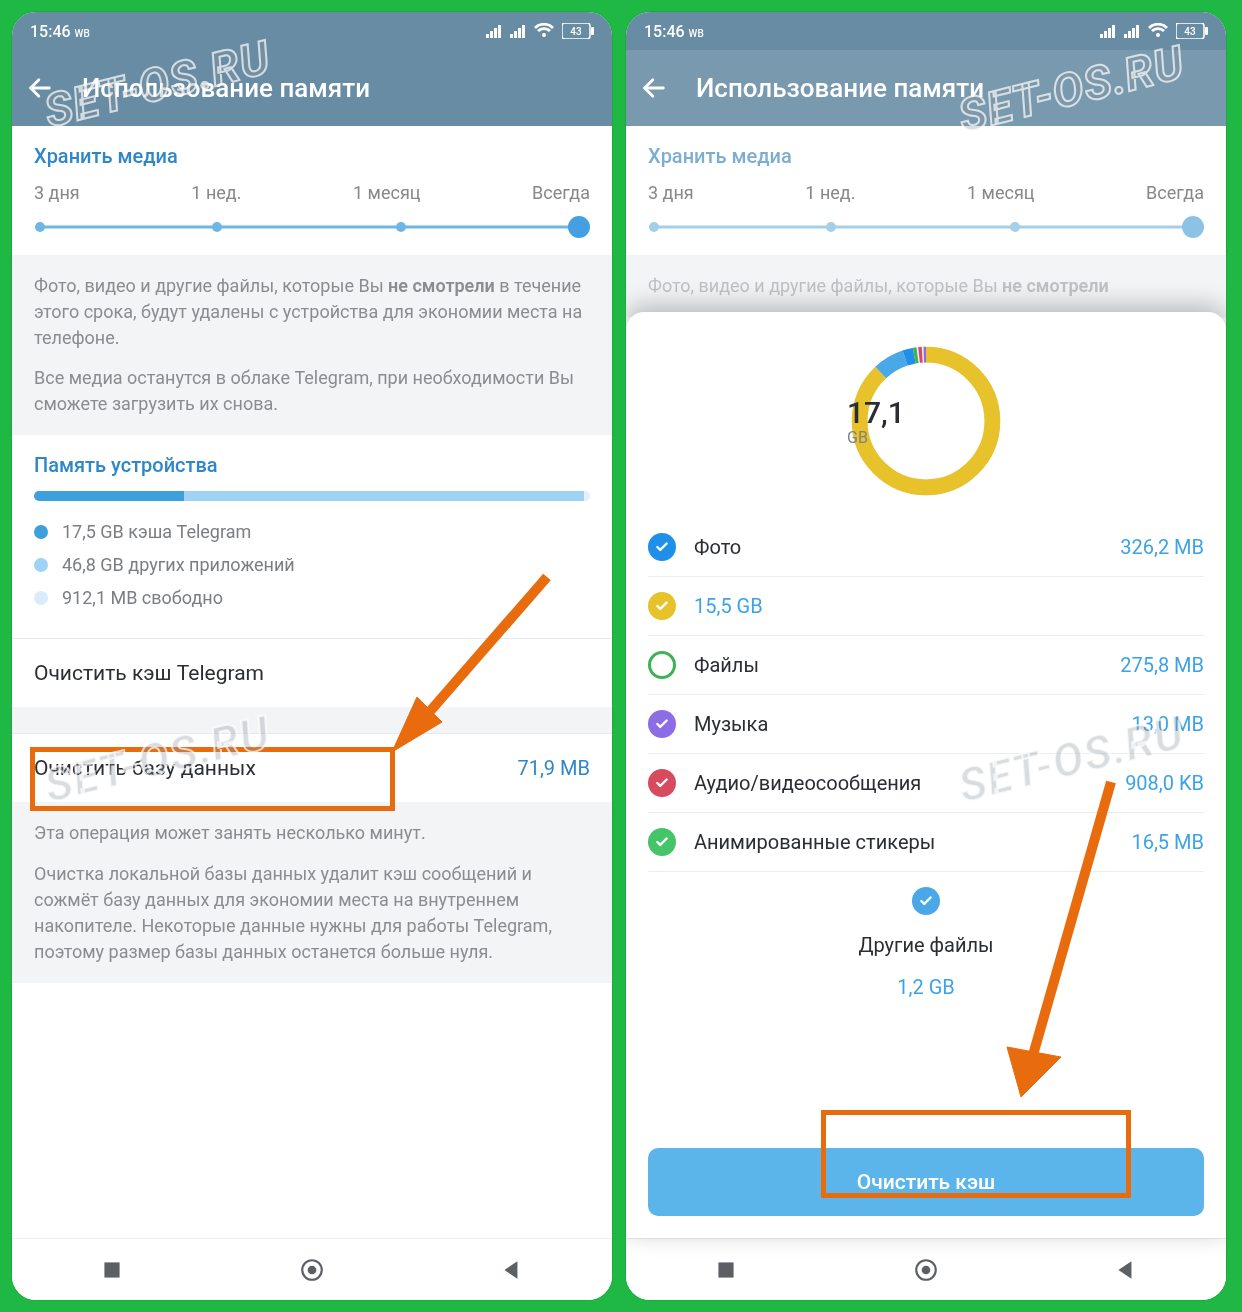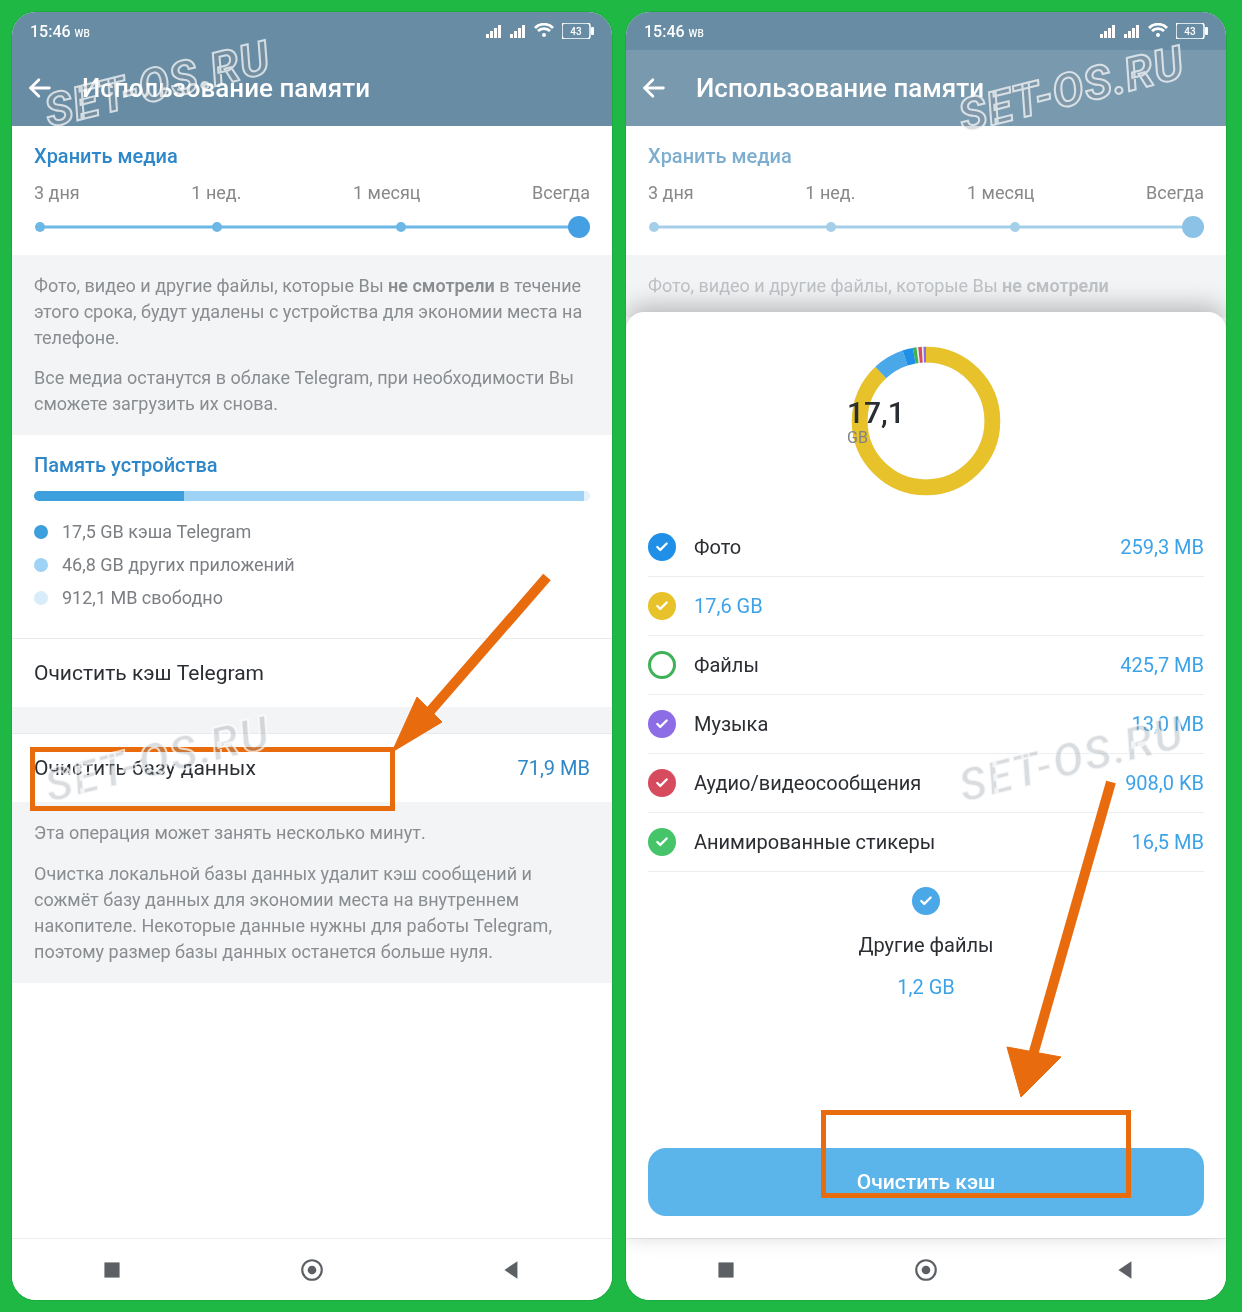--- a/index.html
+++ b/index.html
@@ -222,21 +222,21 @@
   .chk svg { width: 14px; height: 14px; fill: #fff; }
   .chk.ring { border: 3px solid; background: #fff; }
   .cat-label { flex: 1; color: #2a2d31; }
   .cat-val { color: #3ca3e8; }
   .clear-btn {
     margin: 14px 22px 22px;
     background: #5bb5ea;
     color: #fff;
     text-align: center;
     padding: 22px 0;
-    border-radius: 18px;
+    border-radius: 10px;
     font-size: 21px;
     font-weight: 500;
   }
   .behind-modal {
     position: absolute;
     left: 0; right: 0; top: 114px;
     color: #aeb0b3;
   }
   .watermark {
     position: absolute;
@@ -487,34 +487,34 @@
 
     <div class="cat-list" id="cat-list">
 
     <div class="cat-row">
           <span class="chk" style="background: rgb(31, 143, 232);">
             <svg viewBox="0 0 24 24">
               <path d="M20 6L9 17l-5-5" fill="none" stroke="#fff" stroke-width="4" stroke-linecap="round" stroke-linejoin="round"></path>
             </svg>
           </span>
           <span class="cat-label">Фото</span>
-          <span class="cat-val">259,3 MB</span>
+          <span class="cat-val">326,2 MB</span>
         </div>
         <div class="cat-row">
           <span class="chk" style="background: rgb(232, 194, 42);">
             <svg viewBox="0 0 24 24">
               <path d="M20 6L9 17l-5-5" fill="none" stroke="#fff" stroke-width="4" stroke-linecap="round" stroke-linejoin="round"></path>
             </svg>
           </span>
-          <span class="cat-val">17,6 GB</span>
+          <span class="cat-val">15,5 GB</span>
         </div>
         <div class="cat-row">
           <span class="chk ring" style="border-color: rgb(63, 178, 87);"></span>
           <span class="cat-label">Файлы</span>
-          <span class="cat-val">425,7 MB</span>
+          <span class="cat-val">275,8 MB</span>
         </div>
         <div class="cat-row">
           <span class="chk" style="background: rgb(141, 109, 230);">
             <svg viewBox="0 0 24 24">
               <path d="M20 6L9 17l-5-5" fill="none" stroke="#fff" stroke-width="4" stroke-linecap="round" stroke-linejoin="round"></path>
             </svg>
           </span>
           <span class="cat-label">Музыка</span>
           <span class="cat-val">13,0 MB</span>
         </div>

